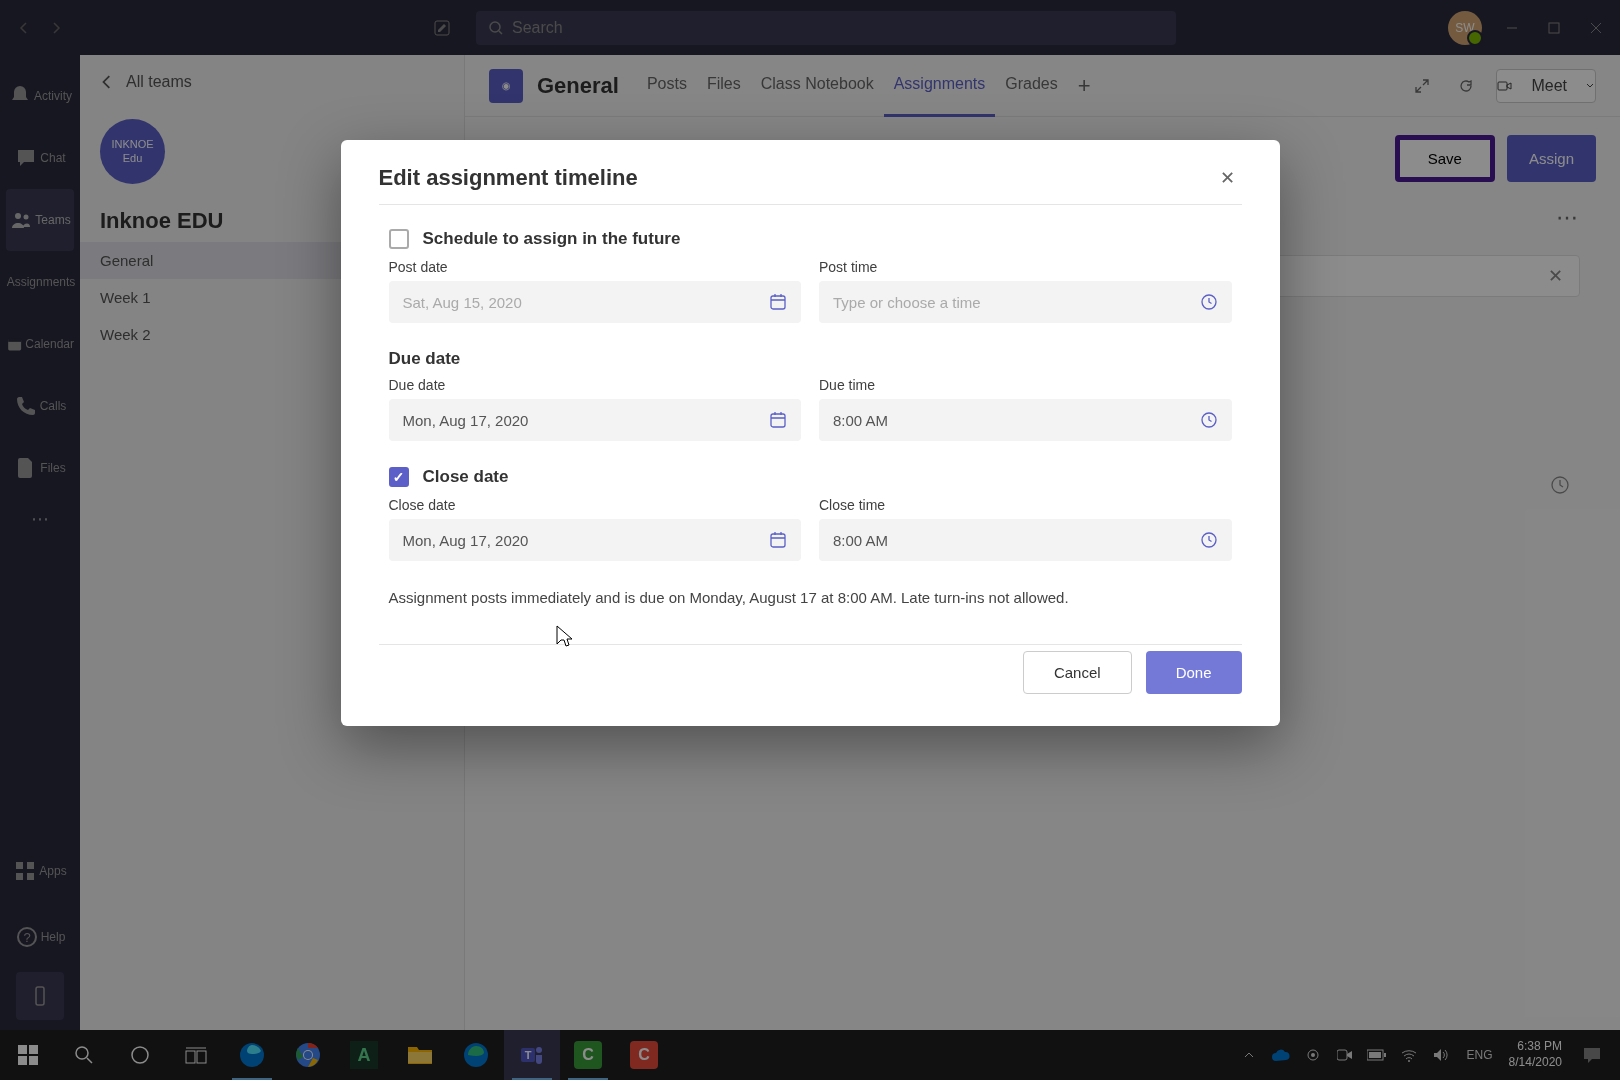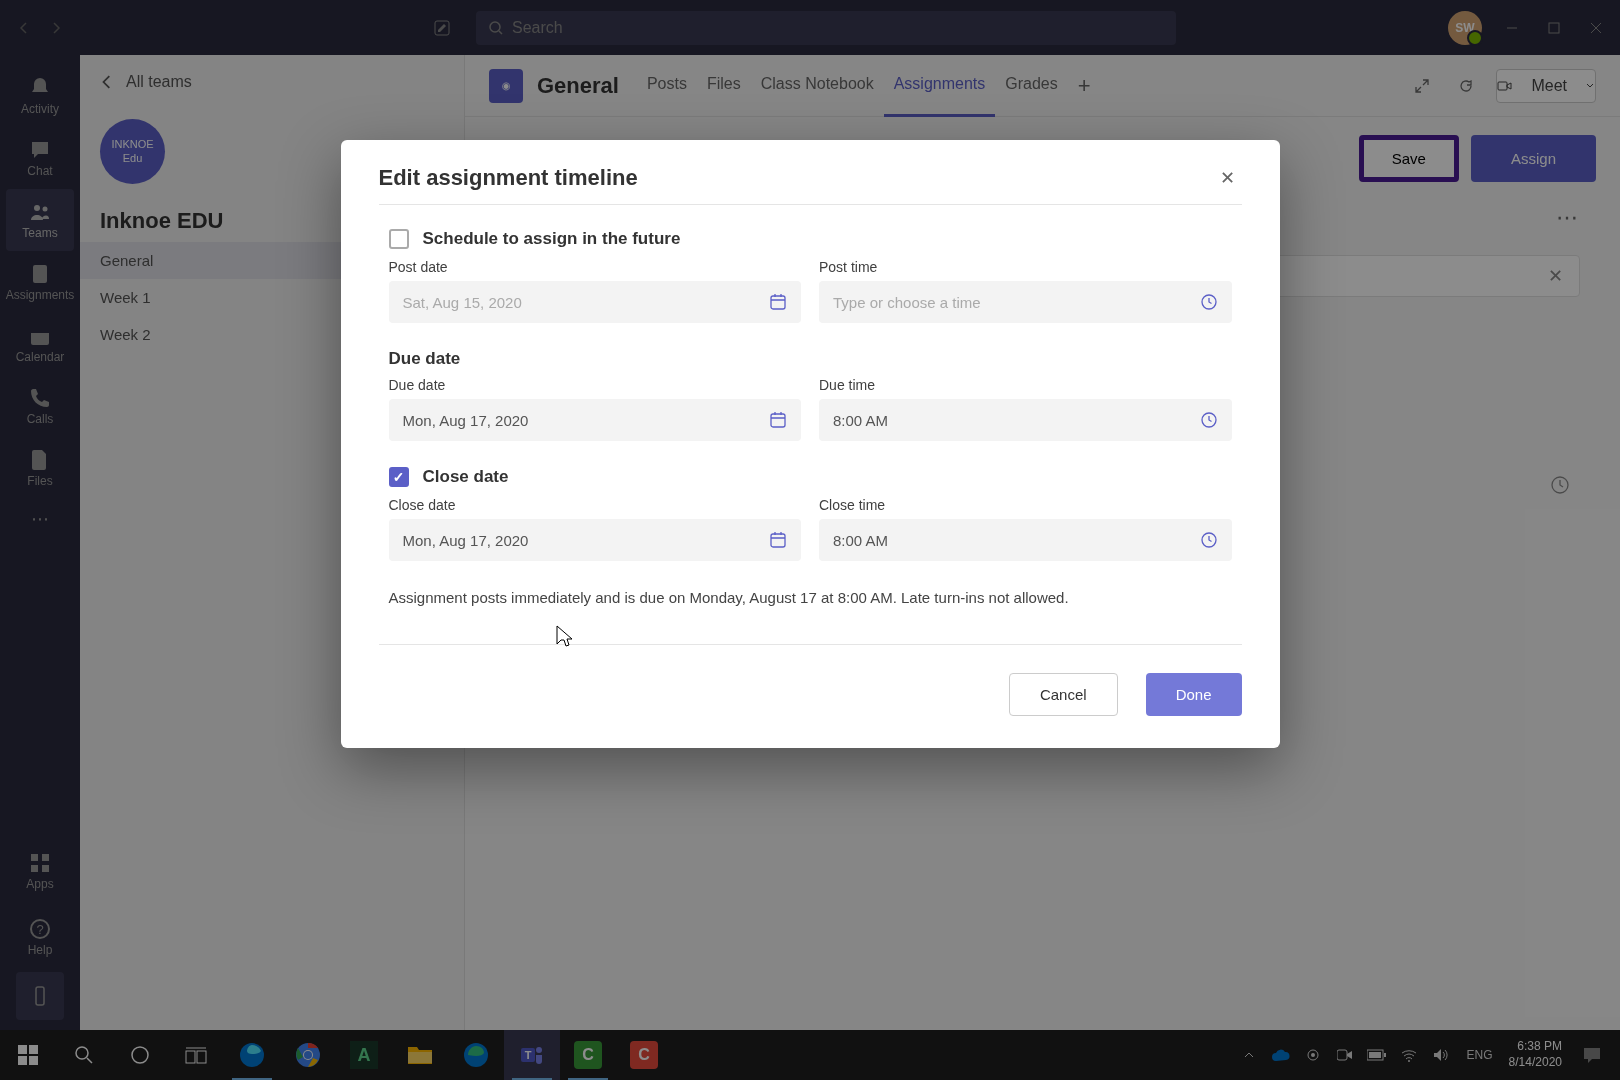--- a/index.html
+++ b/index.html
@@ -5,28 +5,28 @@
 * { margin: 0; padding: 0; box-sizing: border-box; font-family: 'Segoe UI', Tahoma, sans-serif; }
 body { width: 1620px; height: 1080px; overflow: hidden; background: #2a2a3e; position: relative; }
 
 
 .titlebar { height: 55px; background: #2a2a3e; display: flex; align-items: center; padding: 0 12px; }
 .nav-arrows { display: flex; gap: 8px; margin-right: 20px; }
 .nav-arrow { width: 24px; height: 24px; display: flex; align-items: center; justify-content: center; color: #666; cursor: pointer; }
 .compose-icon { width: 28px; height: 28px; display: flex; align-items: center; justify-content: center; color: #888; margin-right: 20px; margin-left: 340px; }
 .search-box { flex: 0 0 700px; height: 34px; background: #3a3a52; border-radius: 4px; display: flex; align-items: center; padding: 0 12px; color: #888; }
 .search-box svg { margin-right: 8px; }
-.titlebar-right { margin-left: auto; display: flex; align-items: center; gap: 18px; font-weight: bold; }
+.titlebar-right { margin-left: auto; display: flex; align-items: center; gap: 18px; }
 .avatar { width: 34px; height: 34px; border-radius: 50%; background: #d4a574; display: flex; align-items: center; justify-content: center; font-size: 12px; color: #fff; position: relative; }
 .avatar::after { content:''; position:absolute; bottom:-1px; right:-1px; width:12px; height:12px; background:#7fba00; border-radius:50%; border:2px solid #2a2a3e; }
 .win-btn { width: 24px; height: 24px; color: #888; display: flex; align-items: center; justify-content: center; cursor: pointer; }
 
 
 .app-rail { position: absolute; left: 0; top: 55px; width: 80px; bottom: 50px; background: #2a2a3e; display: flex; flex-direction: column; align-items: center; padding-top: 10px; }
-.rail-item { width: 68px; height: 62px; display: flex; flex-direction: column; align-items: center; justify-content: center; color: #999; font-size: 12px; cursor: pointer; border-radius: 4px; gap: 2px; }
+.rail-item { width: 68px; height: 62px; display: flex; flex-direction: row; align-items: center; justify-content: center; color: #999; font-size: 12px; cursor: pointer; border-radius: 4px; gap: 2px; }
 .rail-item.active { background: #3a3a52; color: #bbb; }
 .rail-item svg { width: 24px; height: 24px; }
 .rail-bottom { margin-top: auto; margin-bottom: 10px; display:flex; flex-direction:column; align-items:center; gap:4px; }
 
 
 .left-panel { position: absolute; left: 80px; top: 55px; width: 385px; bottom: 50px; background: #f0f0f0; border-right: 1px solid #ddd; }
 .lp-header { padding: 18px 20px; display: flex; align-items: center; gap: 12px; color: #555; cursor: pointer; }
 .lp-header svg { width: 14px; height: 14px; }
 .team-row { display: flex; align-items: center; gap: 14px; padding: 10px 20px; }
 .team-avatar { width: 65px; height: 65px; border-radius: 50%; background: #5b5fc7; display: flex; flex-direction:column; align-items: center; justify-content: center; color: #fff; font-size: 11px; line-height:1.2; }
@@ -41,21 +41,21 @@
 .channel-name { font-size: 22px; font-weight: 700; color: #333; margin-right: 18px; }
 .tab { padding: 0 10px; height: 62px; display: flex; align-items: center; color: #666; font-size: 16px; cursor: pointer; border-bottom: 3px solid transparent; }
 .tab.active { color: #5b5fc7; border-bottom-color: #5b5fc7; }
 .tab-plus { font-size: 22px; color: #666; padding: 0 10px; cursor:pointer; }
 .tab-right { margin-left: auto; display: flex; align-items: center; gap: 16px; }
 .icon-btn { width: 28px; height: 28px; display: flex; align-items: center; justify-content: center; color: #666; cursor: pointer; }
 .meet-btn { height: 34px; border: 1px solid #ccc; border-radius: 4px; padding: 0 0; display: flex; align-items: center; gap: 18px; color: #444; cursor: pointer; background:#fff; }
 
 .content-buttons { position: absolute; right: 24px; top: 80px; display: flex; gap: 12px; }
 .btn-secondary { padding: 10px 28px; border: 5px solid #4c1d95; background: #fff; border-radius: 4px; cursor: pointer; font-size: 15px; }
-.btn-primary { padding: 10px 40px; background: #5b5fc7; color: #fff; border: none; border-radius: 4px; cursor: pointer; font-size: 15px; }
+.btn-primary { padding: 10px 22px; background: #5b5fc7; color: #fff; border: none; border-radius: 4px; cursor: pointer; font-size: 15px; }
 
 .more-dots { position:absolute; right:40px; top:150px; color:#666; font-size:22px; letter-spacing:2px; cursor:pointer; }
 .desc-box { position:absolute; left:30px; right:40px; top:200px; height:42px; border:1px solid #e0e0e0; border-radius:4px; background:#fff; display:flex; align-items:center; padding:0 16px; color:#888; }
 .desc-close { margin-left:auto; color:#888; cursor:pointer; font-size:18px; }
 .clock-corner { position:absolute; right:50px; top:420px; color:#888; }
 
 
 .modal-overlay { position: absolute; inset: 0; background: rgba(0,0,0,0.45); display: flex; align-items: flex-start; justify-content: center; padding-top: 140px; z-index: 100; }
 .modal { width: 939px; background: #fff; border-radius: 6px; box-shadow: 0 20px 60px rgba(0,0,0,0.4); padding: 0; }
 .modal-header { display: flex; align-items: center; justify-content: space-between; padding: 24px 38px 12px; }
@@ -70,21 +70,21 @@
 .checkbox.checked::after { content:'✓'; color:#fff; font-size:14px; font-weight:bold; }
 .section-label { font-size: 17px; font-weight: 600; color: #333; }
 .field-row { display: flex; gap: 18px; margin-top: 6px; }
 .field-group { flex: 1; }
 .field-label { font-size: 14px; color: #404040; margin-bottom: 6px; display: block; }
 .field-input { width: 100%; height: 42px; background: #f3f3f3; border: none; border-radius: 4px; padding: 0 14px; font-size: 15px; color: #555; display: flex; align-items: center; justify-content: space-between; cursor: pointer; }
 .field-input.disabled { color: #aaa; }
 .field-icon { color: #5b5fc7; display:flex; }
 .summary-text { font-size: 15px; color: #444; line-height: 1.5; margin: 12px 0 24px; }
 .modal-footer-hr { height:1px; background:#e5e5e5; margin:0 38px; }
-.modal-footer { display: flex; justify-content: flex-end; gap: 28px; padding: 28px 38px 32px; }
+.modal-footer { display: flex; justify-content: flex-end; gap: 14px; padding: 6px 38px 32px; }
 .modal-btn { padding: 12px 30px; border-radius: 4px; font-size: 15px; cursor: pointer; }
 .modal-btn.cancel { background: #fff; border: 1px solid #ccc; color: #333; }
 .modal-btn.done { background: #7479d8; border: none; color: #fff; }
 
 
 .cursor { position: absolute; width: 20px; height: 26px; z-index: 200; pointer-events: none; }
 
 
 .taskbar { position: absolute; bottom: 0; left: 0; right: 0; height: 50px; background: #1f1f1f; display: flex; align-items: center; }
 .task-icon { width: 56px; height: 50px; display: flex; align-items: center; justify-content: center; cursor: pointer; position:relative; }

